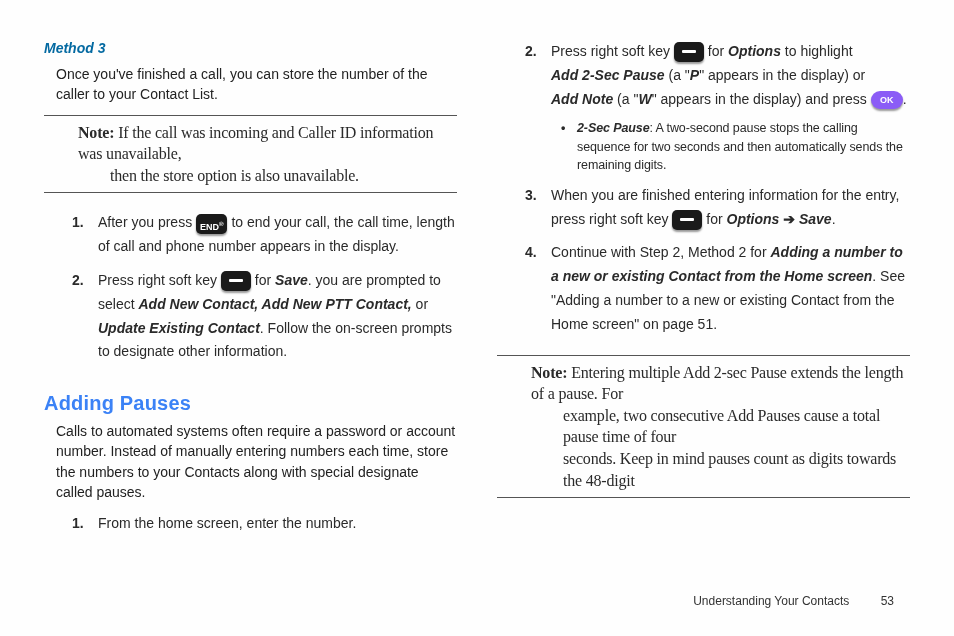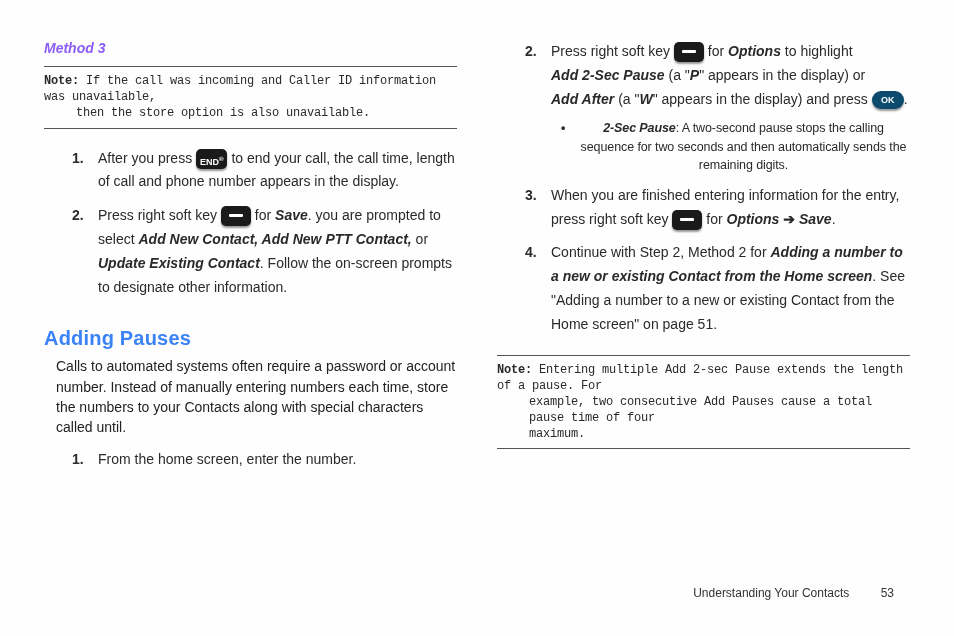--- a/index.html
+++ b/index.html
@@ -14,21 +14,21 @@
   .page {
     display: flex;
     padding: 40px 44px 0 44px;
     gap: 40px;
   }
   .col {
     flex: 1;
     min-width: 0;
   }
   .method-title {
-    color: #8b5cf6;
+    color: #0369a1;
     font-weight: bold;
     font-style: italic;
     font-size: 14px;
     margin-bottom: 8px;
   }
   .subsection-title {
     color: #1648a8;
     font-weight: bold;
     font-size: 13px;
     margin-bottom: 10px;
@@ -39,25 +39,26 @@
     color: #222;
     margin: 0 0 10px 12px;
   }
   .note-box {
     border-top: 1px solid #555;
     border-bottom: 1px solid #555;
     padding: 6px 0 6px 0;
     margin: 10px 0 18px 0;
   }
   .note-text {
-    font-size: 12px;
+    font-size: 16px;
     line-height: 1.35;
-    font-family: Liberation Mono, monospace;
+    font-family: Liberation Serif, serif;
     font-stretch: condensed;
     letter-spacing: -0.2px;
+    margin-left: 34px;
   }
   .note-text .label { font-weight: bold; }
   .note-indent { padding-left: 32px; display: block; }
   ol.steps {
     list-style: none;
     margin-left: 28px;
     counter-reset: step;
   }
   ol.steps > li {
     counter-increment: step;
@@ -103,21 +104,21 @@
     content: "";
     position: absolute;
     left: 8px; right: 8px; top: 8px;
     height: 3px;
     background: #fff;
     border-radius: 1px;
   }
   .icon-ok {
     display: inline-block;
     vertical-align: middle;
-    background: #0c4a6e;
+    background: #8b5cf6;
     color: #fff;
     border-radius: 10px;
     box-shadow: 0 2px 2px rgba(0,0,0,0.4);
     font-size: 9px;
     font-weight: bold;
     text-align: center;
     line-height: 18px;
     height: 18px;
     width: 32px;
   }
@@ -134,46 +135,46 @@
     margin-left: 10px;
   }
   ul.bullets > li {
     position: relative;
     padding-left: 16px;
     font-size: 12.5px;
     line-height: 1.45;
     margin-bottom: 8px;
     font-stretch: condensed;
     letter-spacing: -0.1px;
-    text-align: center;
   }
   ul.bullets > li::before {
     content: "•";
     position: absolute;
     left: 0;
     font-weight: bold;
   }
   b { font-weight: bold; font-style: italic; }
   .arrow { font-weight: bold; }
   .footer {
     position: absolute;
-    bottom: 36px;
+    bottom: 28px;
     right: 60px;
     font-size: 12px;
     color: #333;
   }
   .footer .pg { margin-left: 28px; }
 </style>
 </head>
 <body>
 
 <div class="page">
 
   <div class="col">
     <div class="method-title">Method 3</div>
+    <p class="body-text">Once you've finished a call, you can store the number of the caller to your Contact List.</p>
 
     <div class="note-box">
       <div class="note-text">
         <span class="label">Note:</span><span> If the call was incoming and Caller ID information was unavailable,</span><br>
         <span class="note-indent">then the store option is also unavailable.</span>
       </div>
     </div>
 
     <ol class="steps">
       <li>
@@ -182,35 +183,35 @@
         <span> to end your call, the call time, length of call and phone number appears in the display.</span>
       </li>
       <li>
         <span>Press right soft key </span>
         <span class="icon-softkey"></span>
         <span> for </span><b>Save</b><span>. you are prompted to select </span><b>Add New Contact, Add New PTT Contact,</b><span> or </span><b>Update Existing Contact</b><span>. Follow the on-screen prompts to designate other information.</span>
       </li>
     </ol>
 
     <div class="section-heading">Adding Pauses</div>
-    <p class="body-text">Calls to automated systems often require a password or account number. Instead of manually entering numbers each time, store the numbers to your Contacts along with special characters called until.</p>
+    <p class="body-text">Calls to automated systems often require a password or account number. Instead of manually entering numbers each time, store the numbers to your Contacts along with special designate called pauses.</p>
 
     <ol class="steps">
       <li>From the home screen, enter the number.</li>
     </ol>
   </div>
 
   <div class="col">
     <ol class="steps" start="2" style="counter-reset: step 1;">
       <li>
         <span>Press right soft key </span>
         <span class="icon-softkey"></span>
         <span> for </span><b>Options</b><span> to highlight </span><br>
         <b>Add 2-Sec Pause</b><span> (a "</span><b>P</b><span>" appears in the display) or </span><br>
-        <b>Add After</b><span> (a "</span><b>W</b><span>" appears in the display) and press </span>
+        <b>Add Note</b><span> (a "</span><b>W</b><span>" appears in the display) and press </span>
         <span class="icon-ok">OK</span><span>.</span>
 
         <ul class="bullets" style="margin-top:8px;">
           <li>
             <b>2-Sec Pause</b><span>: A two-second pause stops the calling sequence for two seconds and then automatically sends the remaining digits.</span>
           </li>
         </ul>
       </li>
       <li>
         <span>When you are finished entering information for the entry, press right soft key </span>
@@ -219,21 +220,21 @@
       </li>
       <li>
         <span>Continue with Step 2, Method 2 for </span><b>Adding a number to a new or existing Contact from the Home screen</b><span>. See "Adding a number to a new or existing Contact from the Home screen" on page 51.</span>
       </li>
     </ol>
 
     <div class="note-box" style="margin-top:18px;">
       <div class="note-text">
         <span class="label">Note:</span><span> Entering multiple Add 2-sec Pause extends the length of a pause. For</span><br>
         <span class="note-indent">example, two consecutive Add Pauses cause a total pause time of four</span>
-        <span class="note-indent">maximum.</span>
+        <span class="note-indent">seconds. Keep in mind pauses count as digits towards the 48-digit</span>
       </div>
     </div>
   </div>
 </div>
 
 <div class="footer">
   <span>Understanding Your Contacts</span>
   <span class="pg">53</span>
 </div>
 

